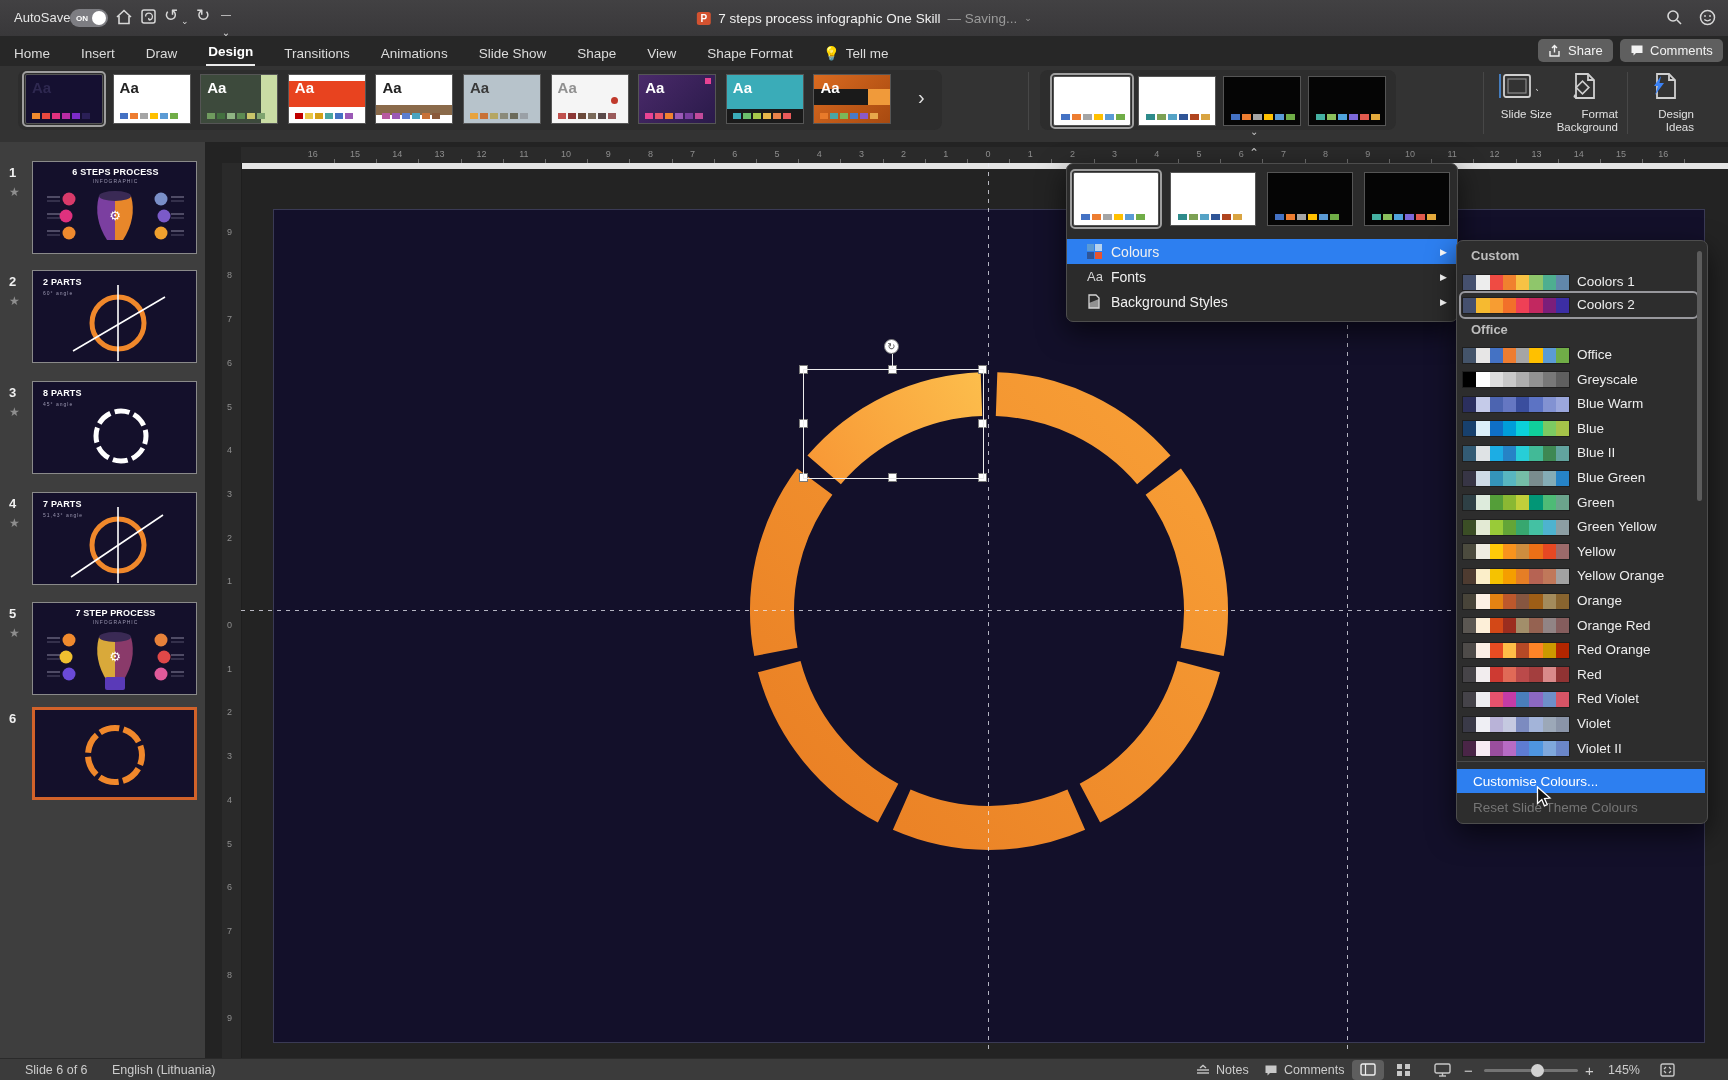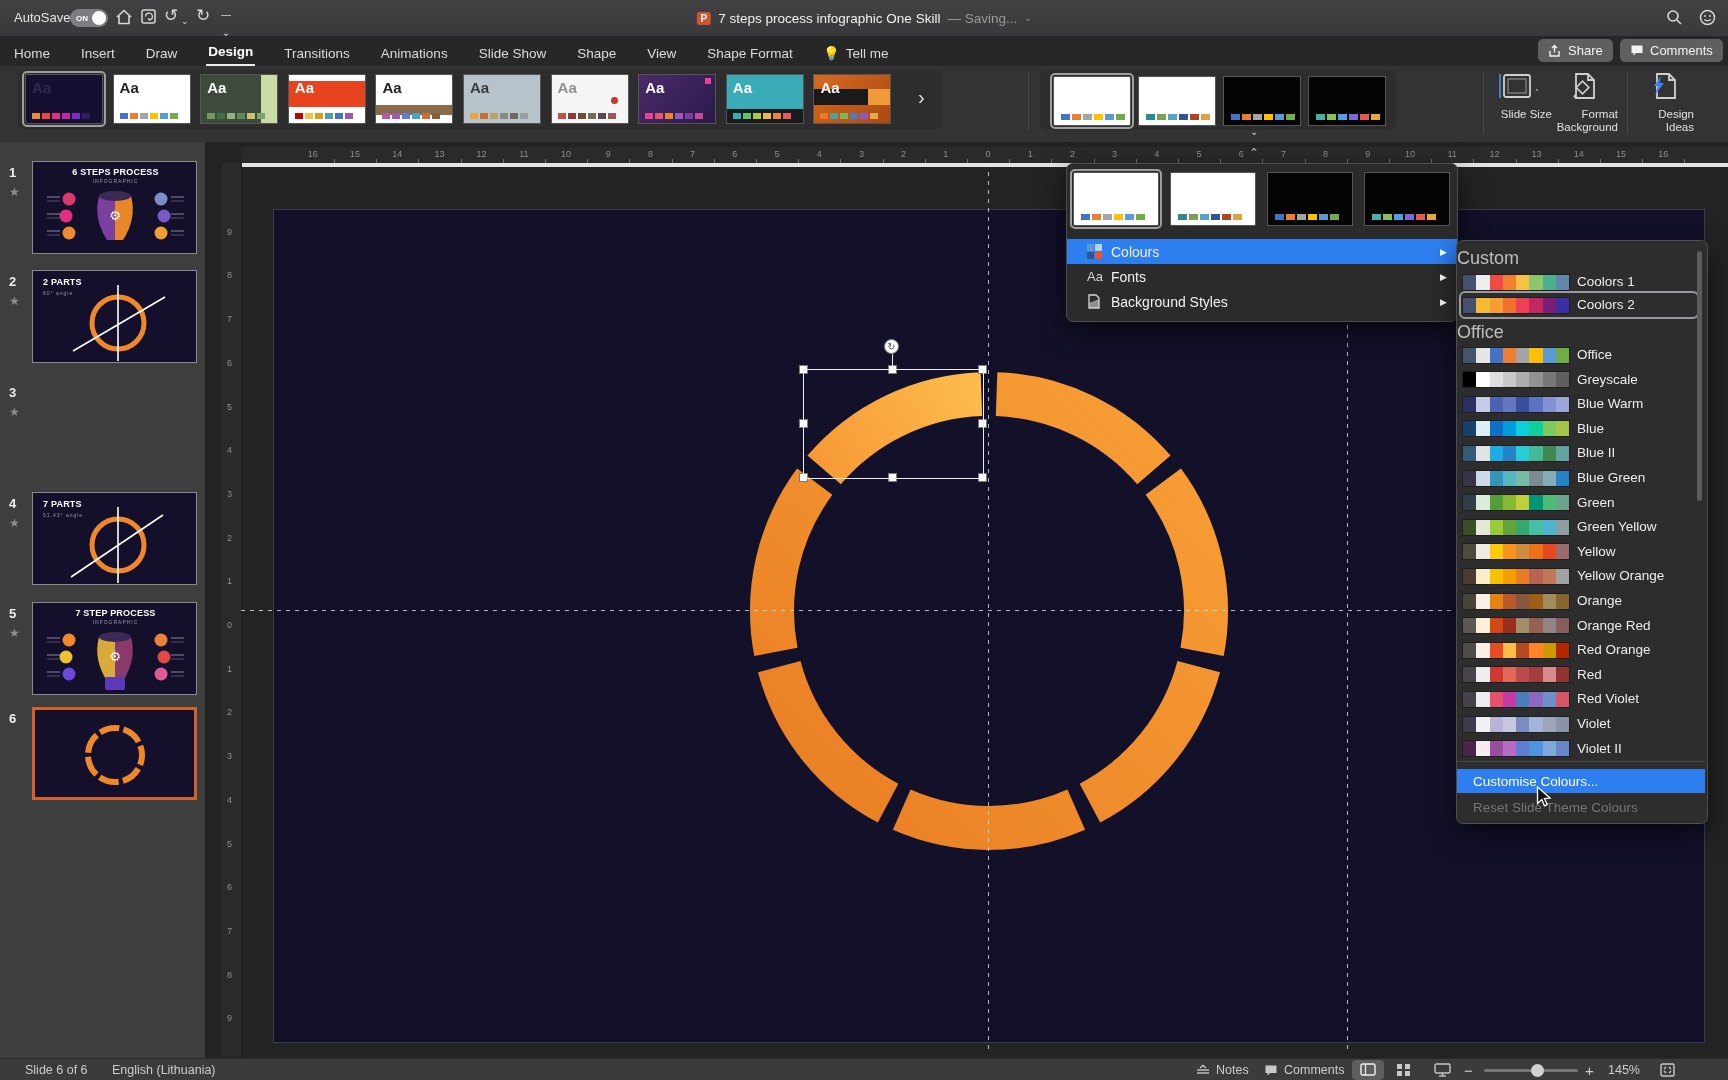--- a/index.html
+++ b/index.html
@@ -23,39 +23,39 @@
   #sidebar{left:0;top:142px;width:205px;height:916px;background:#3e3e3e;border-right:1px solid #2c2c2c;}
   .slide-num{color:#f0f0f0;font-size:13px;font-weight:bold;}
   .slide-star{color:#8e8e8e;font-size:12px;}
   .thumb{position:absolute;left:32px;width:165px;height:93px;background:#14102b;border:1px solid #8a8a8a;
          box-sizing:border-box;overflow:hidden;}
   .thumb.sel{border:3px solid #d2622a;}
   .th-title{position:absolute;color:#fff;font-weight:bold;font-size:9px;letter-spacing:.2px;}
   .th-sub{position:absolute;color:#9a96b0;font-size:5px;letter-spacing:1px;}
   
   #canvas{left:205px;top:142px;width:1523px;height:916px;background:#232323;}
-  #hruler{position:absolute;left:36px;top:5px;width:1487px;height:16px;background:#2a2a2a;border-bottom:4px solid #e5e5e5;}
+  #hruler{position:absolute;left:36px;top:5px;width:1487px;height:16px;background:#2a2a2a;border-bottom:6px solid #e5e5e5;}
   #vruler{position:absolute;left:17px;top:21px;width:19px;height:895px;background:#2a2a2a;border-right:1px solid #1e1e1e;}
   .rulnum{position:absolute;color:#8e8e8e;font-size:9px;transform:translate(-50%,0);}
   .rulnum-v{position:absolute;color:#8e8e8e;font-size:9px;transform:translate(0,-50%);left:5px;}
   .tick{position:absolute;width:1px;height:4px;background:#6f6f6f;bottom:0;}
   #slide{position:absolute;left:68px;top:67px;width:1430px;height:832px;background:#13102a;
          border:1px solid #3a3a55;box-sizing:content-box;}
   .guide-v{position:absolute;width:1px;background-image:repeating-linear-gradient(180deg,rgba(235,235,245,.75) 0 4px,transparent 4px 9px);}
   .guide-h{position:absolute;height:1px;background-image:repeating-linear-gradient(90deg,rgba(235,235,245,.75) 0 4px,transparent 4px 9px);}
   .handle{position:absolute;width:9px;height:9px;background:#ffffff;border:1px solid #7a7a7a;box-sizing:border-box;}
   
   #menu-panel{left:1066px;top:163px;width:390px;height:157px;background:#2b2b2b;border:1px solid #4d4d4d;
               border-radius:7px;box-shadow:0 10px 28px rgba(0,0,0,.6);z-index:20;}
   .menu-row{position:absolute;left:0;width:390px;height:25px;display:flex;align-items:center;color:#f0f0f0;font-size:14px;}
   .menu-row.hl{background:#2d7ff0;}
   .menu-arrow{position:absolute;right:10px;color:#fff;font-size:9px;}
   #submenu-panel{left:1456px;top:240px;width:250px;height:582px;background:#2d2d2d;border:1px solid #4d4d4d;
                  border-radius:7px;box-shadow:0 10px 28px rgba(0,0,0,.6);z-index:21;}
-  .sub-header{position:absolute;left:0;color:#bdbdbd;font-size:18px;}
+  .sub-header{position:absolute;left:14px;color:#bdbdbd;font-size:13px;font-weight:bold;}
   .sub-name{position:absolute;left:120px;color:#ededed;font-size:13.5px;white-space:nowrap;}
   .swstrip{position:absolute;left:5px;width:108px;height:17px;display:flex;border:1px solid #1f1f1f;box-sizing:border-box;}
   .swstrip div{flex:1;}
   #statusbar{left:0;top:1058px;width:1728px;height:22px;background:#3b3b3b;border-top:1px solid #2a2a2a;
              color:#cccccc;font-size:12.5px;}
   .sb-ic{fill:none;stroke:#c8c8c8;stroke-width:1.4;}
   text{user-select:none;}
 </style>
 </head>
 <body>
@@ -344,20 +344,27 @@
         <svg width="165" height="93" style="position:absolute;left:0;top:0;">
           <circle cx="85" cy="52" r="26" fill="none" stroke="#F0882B" stroke-width="5"></circle>
           <line x1="85" y1="14" x2="85" y2="90" stroke="#fff" stroke-width="1.6"></line>
           <line x1="40" y1="80" x2="132" y2="26" stroke="#fff" stroke-width="1.6"></line>
         </svg>
         <div class="th-title" style="position: absolute; left: 10px; top: 6px;">2 PARTS</div>
         <div class="th-sub" style="position: absolute; left: 10px; top: 19px;">60° angle</div>
       </div>
       <div class="slide-num" style="position: absolute; left: 9px; top: 243px;">3</div>
       <div class="slide-star" style="position: absolute; left: 9px; top: 263px;">★</div>
+      <div class="thumb" style="position: absolute; left: 32px; top: 239px;">
+        <svg width="165" height="93" style="position:absolute;left:0;top:0;">
+          <circle cx="88" cy="54" r="25" fill="none" stroke="#ffffff" stroke-width="5" stroke-dasharray="15.1 4.5" stroke-dashoffset="7"></circle>
+        </svg>
+        <div class="th-title" style="position: absolute; left: 10px; top: 6px;">8 PARTS</div>
+        <div class="th-sub" style="position: absolute; left: 10px; top: 19px;">45° angle</div>
+      </div>
       <div class="slide-num" style="position: absolute; left: 9px; top: 354px;">4</div>
       <div class="slide-star" style="position: absolute; left: 9px; top: 374px;">★</div>
       <div class="thumb" style="position: absolute; left: 32px; top: 350px;">
         <svg width="165" height="93" style="position:absolute;left:0;top:0;">
           <circle cx="85" cy="52" r="26" fill="none" stroke="#F0882B" stroke-width="5"></circle>
           <line x1="85" y1="14" x2="85" y2="90" stroke="#fff" stroke-width="1.6"></line>
           <line x1="38" y1="84" x2="130" y2="22" stroke="#fff" stroke-width="1.6"></line>
         </svg>
         <div class="th-title" style="position: absolute; left: 10px; top: 6px;">7 PARTS</div>
         <div class="th-sub" style="position: absolute; left: 10px; top: 19px;">51,43° angle</div>

